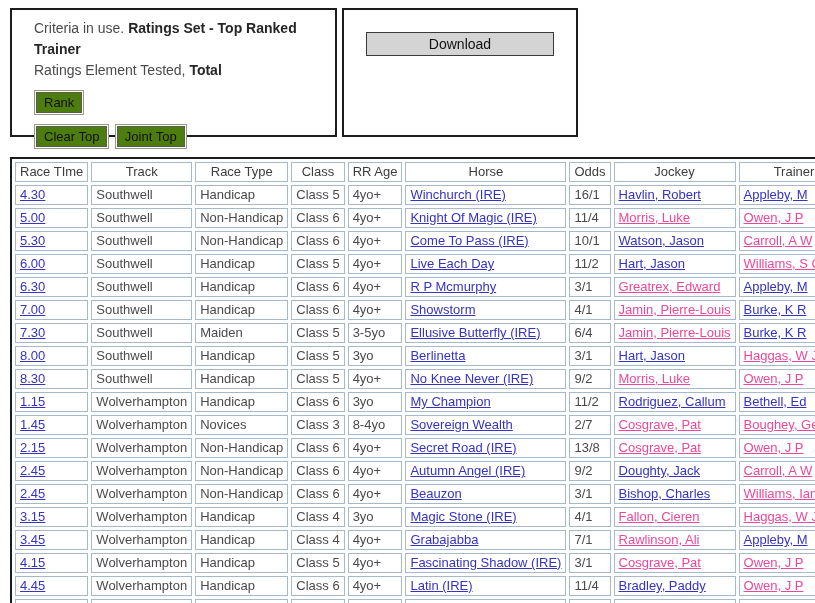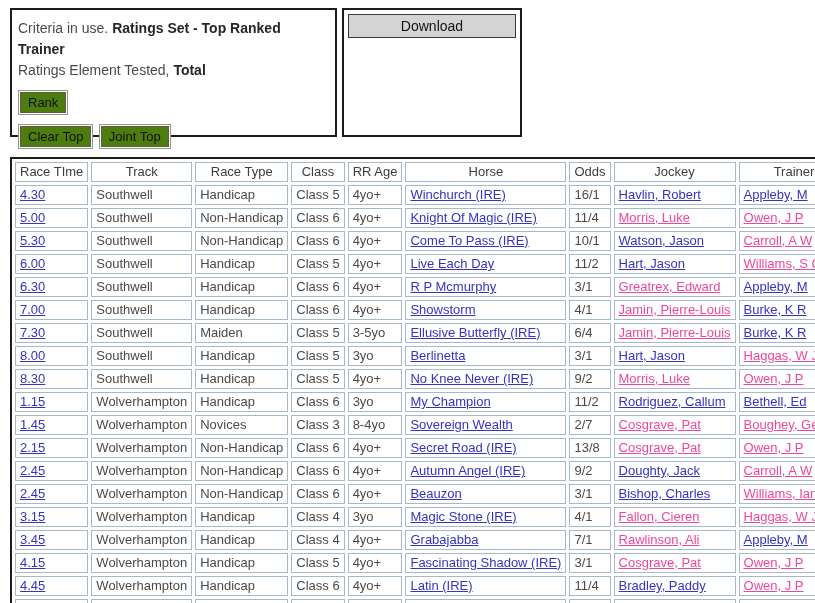--- a/index.html
+++ b/index.html
@@ -1,30 +1,30 @@
 <!DOCTYPE html>
 <html><head>
 <meta charset="utf-8">
 <style>
   * { box-sizing: border-box; }
   body { background:#fff; margin:0; font-family:"Liberation Sans", sans-serif; }
   .page { width:815px; padding:8px 10px; }
 
   .top { display:flex; align-items:flex-start; gap:5px; }
-  .criteria-box { width:327px; height:129px; border:2px solid #1c1c1c; padding:8px 5px 5px 6px; }
+  .criteria-box { width:327px; height:129px; border:2px solid #1c1c1c; padding:8px 5px 5px 22px; }
   .criteria-text { font-size:14px; color:#4a4a4a; line-height:21px; margin-bottom:9px; }
   .criteria-text b { color:#262626; }
   .btn {
     background:#4d7c0f; border:1px solid #5c5c4e; color:#111;
     font:13px "Liberation Sans", sans-serif; padding:2px 7px; margin:2px 3px 2px 2px;
     box-shadow:0 0 0 1px #fff, 0 0 0 2px #98988a; cursor:pointer;text-align:right;
   }
   .btn-row { margin-top:9px; }
 
-  .download-box { width:180px; height:129px; border:2px solid #1c1c1c; padding:4px; }
+  .download-box { width:236px; height:129px; border:2px solid #1c1c1c; padding:22px; }
   .download-header {
     background:#d4d4d4; border:1px solid #3a3a3a; text-align:center;
     font-size:14px; color:#111; padding:3px 0;
   }
   .download-buttons { display:flex; gap:5px; margin-top:4px; }
   .dl {
     flex:1; text-align:center; font-weight:bold; font-size:15px; color:#fff;
     border:2px solid #5a3796; outline:1px solid #9fb3bb; padding:2px 0;
     text-decoration:none; cursor:pointer;
   }

